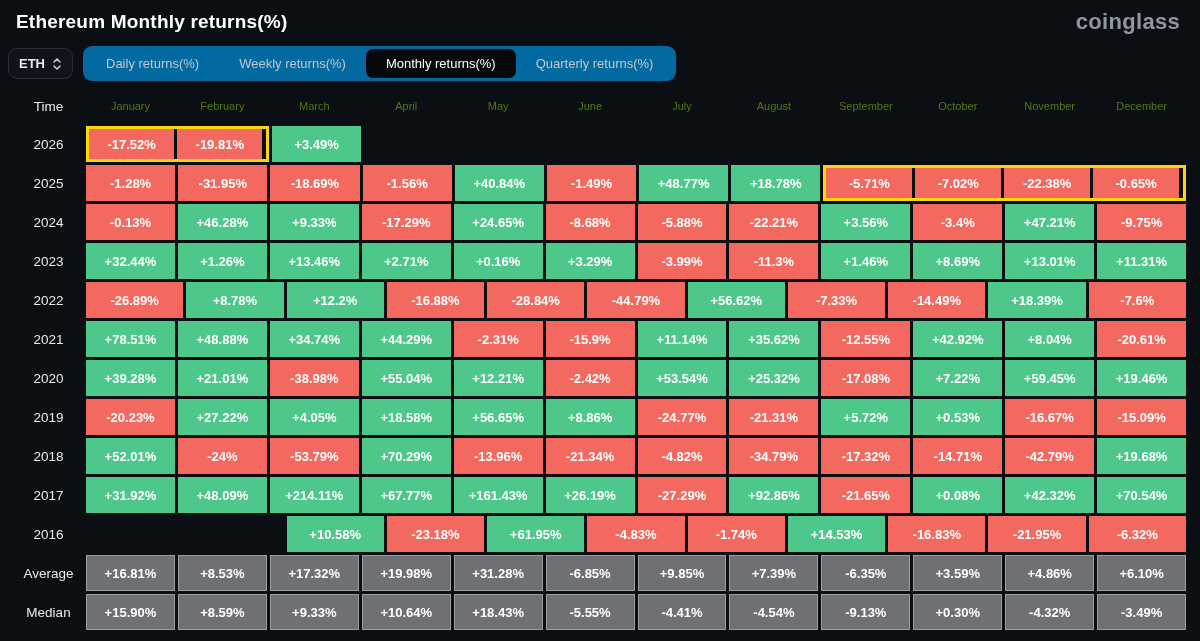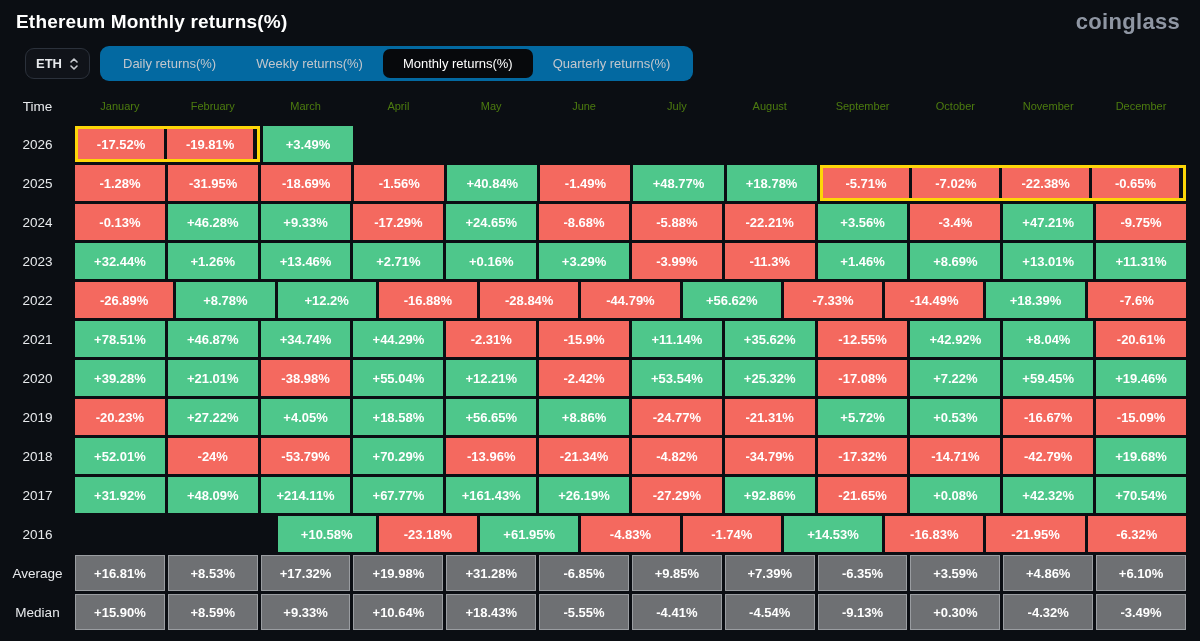--- a/index.html
+++ b/index.html
@@ -6,37 +6,37 @@
   body{
     width:1200px;height:641px;overflow:hidden;
     background:#0b0e13;
     font-family:"Liberation Sans",sans-serif;
     -webkit-font-smoothing:antialiased;
   }
   .topbar{display:flex;justify-content:space-between;align-items:center;padding:9px 20px 4px 16px;}
   .title{color:#ffffff;font-size:19px;font-weight:700;letter-spacing:.2px;}
   .logo{color:#8f96a3;font-size:22px;font-weight:700;letter-spacing:.3px;}
 
-  .controls{display:flex;align-items:center;gap:10px;padding:7px 16px 9px 25px;}
+  .controls{display:flex;align-items:center;gap:10px;padding:7px 16px 9px 8px;}
   .symbol-select{
     display:flex;align-items:center;gap:7px;
     background:#101319;border:1px solid #2b313b;border-radius:9px;
     padding:0 10px;height:31px;box-sizing:border-box;
     color:#e8eaed;font-size:13px;font-weight:700;cursor:pointer;
   }
   .tab-group{display:flex;background:#0369a1;border-radius:9px;padding:3px;}
   .tab{
     background:transparent;border:none;color:#c3c7cd;font-size:13px;
     padding:7px 20px;border-radius:7px;cursor:pointer;
     font-family:"Liberation Sans",sans-serif;white-space:nowrap;
   }
   .tab.active{background:#07090c;color:#ffffff;text-align:center;}
 
   .grid{padding:0 14px 0 0;}
-  .row{display:flex;height:36px;margin-bottom:3px;}
+  .row{display:flex;height:36px;margin-bottom:3px;padding-left:11px;}
   .row.header{height:32px;margin-bottom:4px;}
   .time{
     width:75px;flex:0 0 75px;display:flex;align-items:center;justify-content:center;
     color:#e8eaed;font-size:13.5px;
   }
   .hcell{
     flex:1 1 0;margin-right:3px;display:flex;align-items:center;justify-content:center;
     color:#4d7c0f;font-size:11px;background:transparent;
   }
   .cell{
@@ -172,21 +172,21 @@
       <div class="cell neg">-44.79%</div>
       <div class="cell pos">+56.62%</div>
       <div class="cell neg">-7.33%</div>
       <div class="cell neg">-14.49%</div>
       <div class="cell pos">+18.39%</div>
       <div class="cell neg">-7.6%</div>
     </div>
     <div class="row">
       <div class="time">2021</div>
       <div class="cell pos">+78.51%</div>
-      <div class="cell pos">+46.87%</div>
+      <div class="cell pos">+48.88%</div>
       <div class="cell pos">+34.74%</div>
       <div class="cell pos">+44.29%</div>
       <div class="cell neg">-2.31%</div>
       <div class="cell neg">-15.9%</div>
       <div class="cell pos">+11.14%</div>
       <div class="cell pos">+35.62%</div>
       <div class="cell neg">-12.55%</div>
       <div class="cell pos">+42.92%</div>
       <div class="cell pos">+8.04%</div>
       <div class="cell neg">-20.61%</div>

